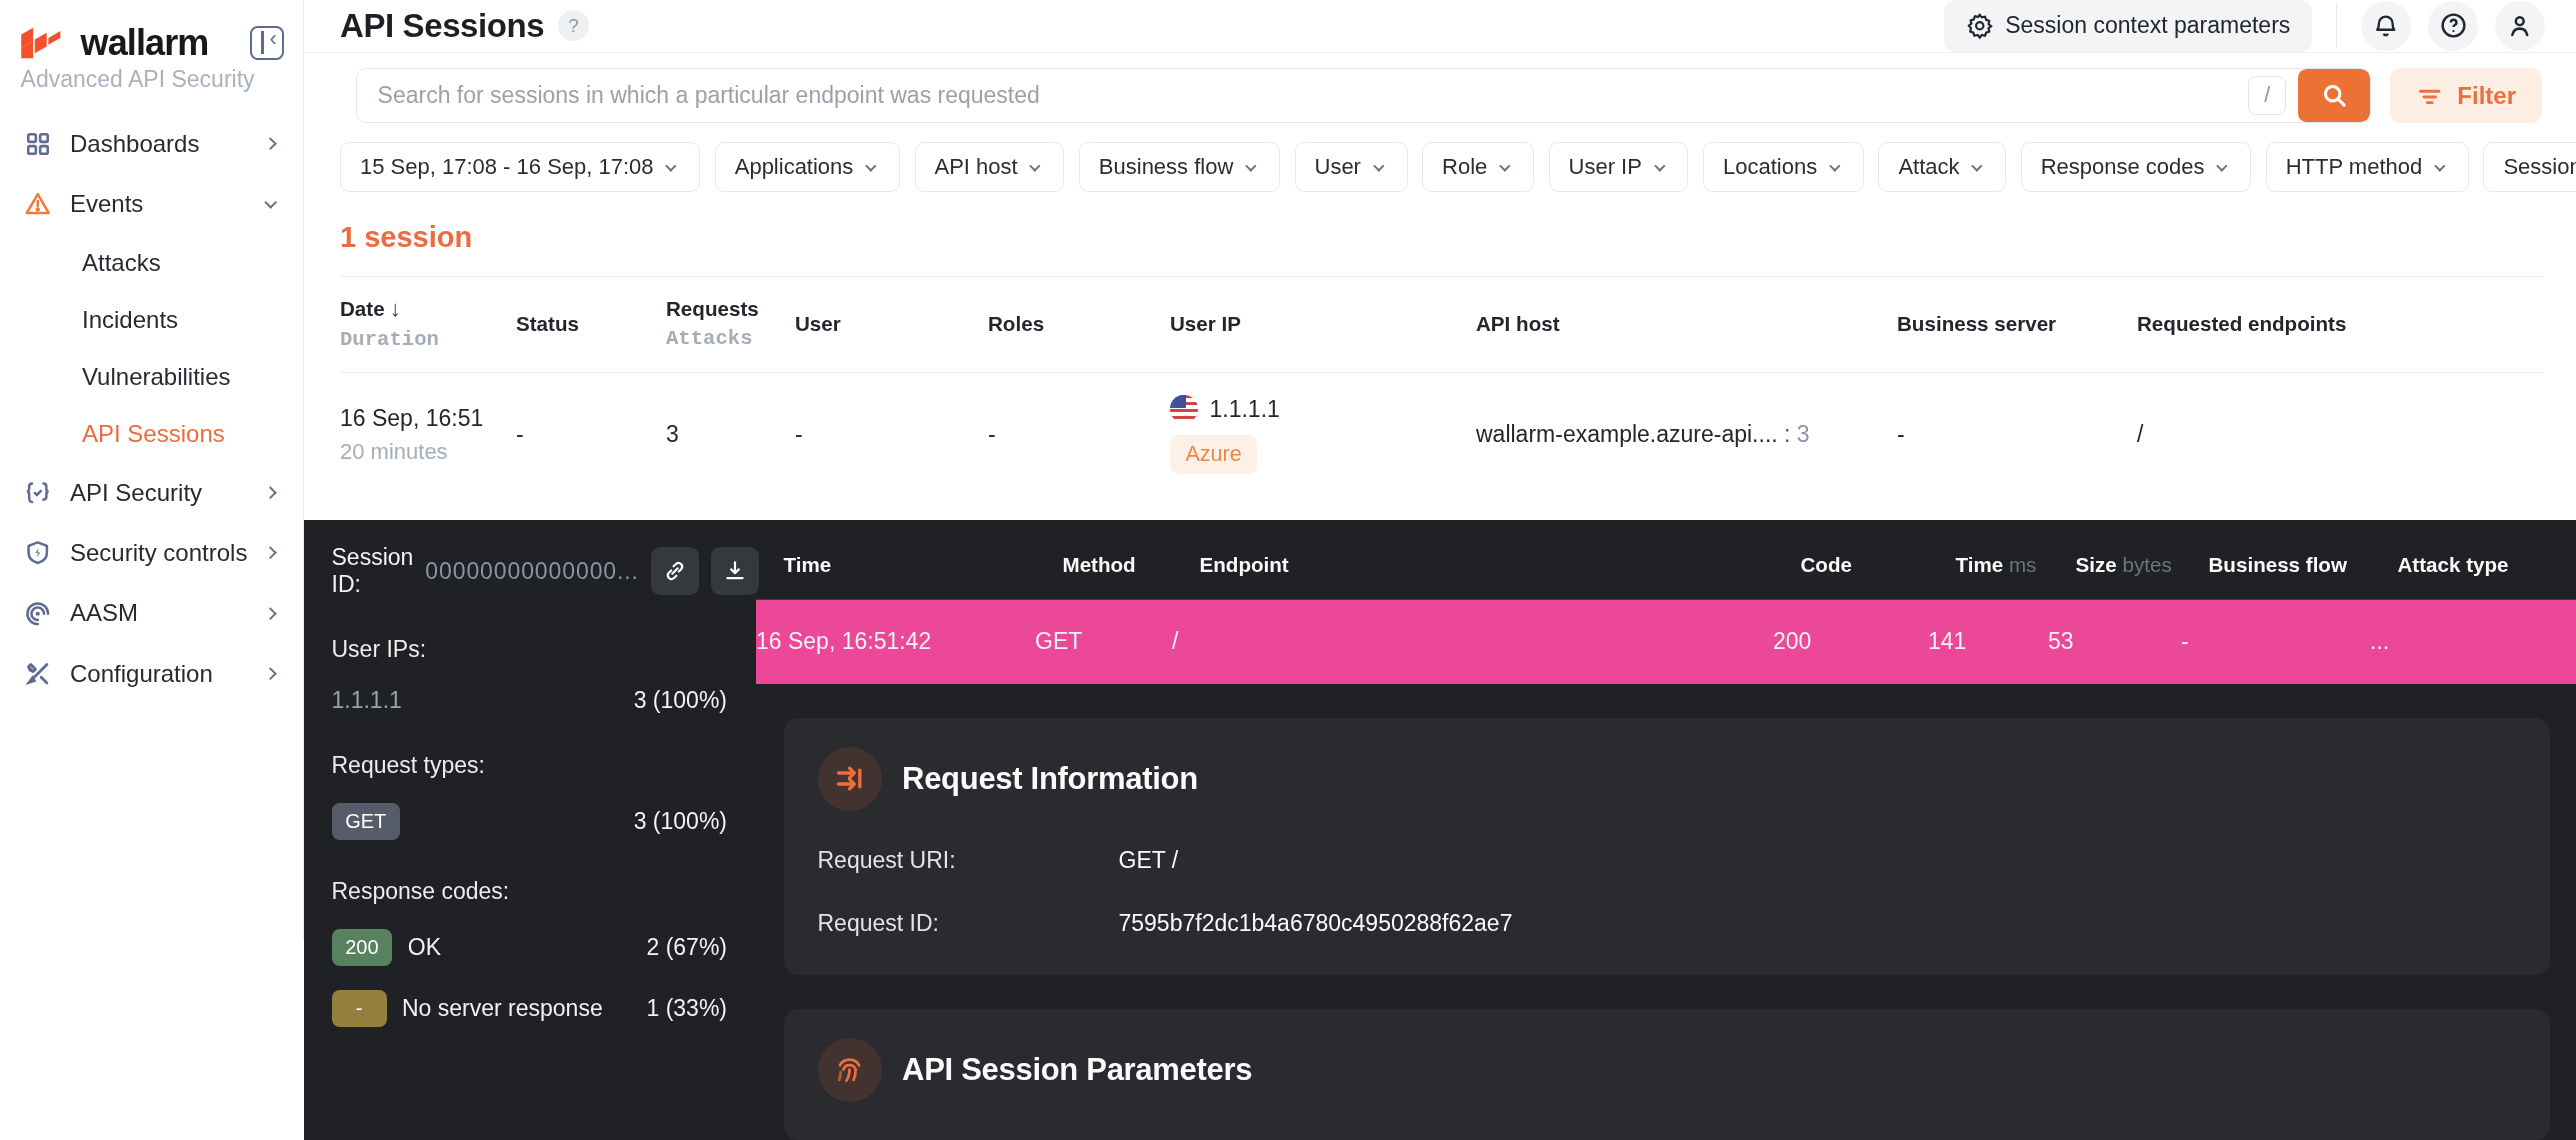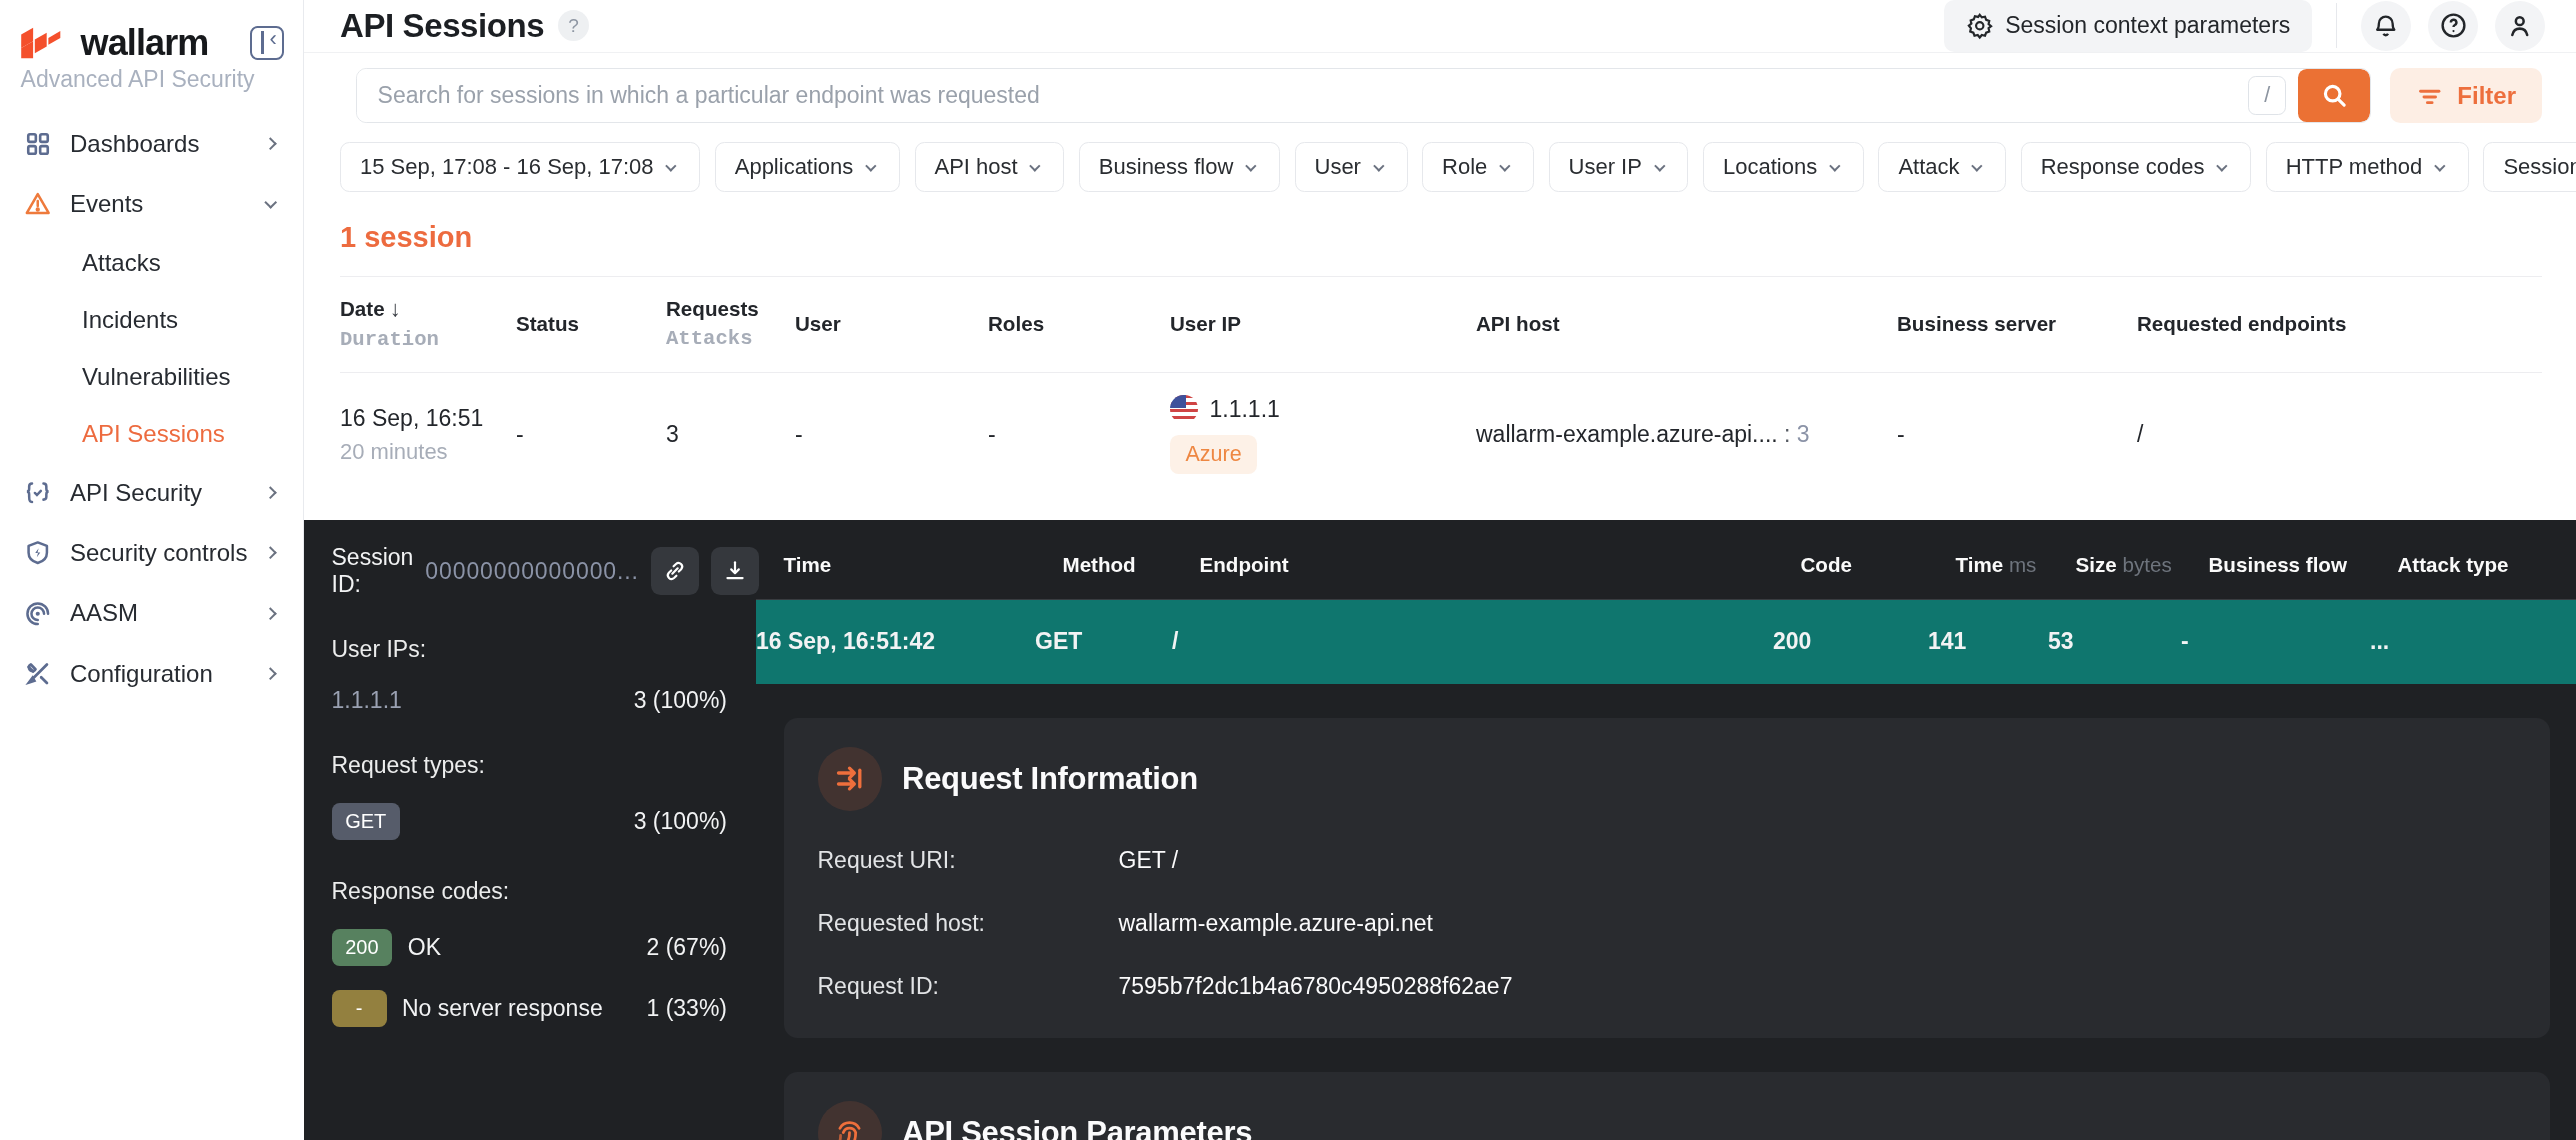--- a/index.html
+++ b/index.html
@@ -84,21 +84,21 @@
   .badge.get { background:#565c6a; }
   .badge.ok200 { background:#57815f; margin-right:15.5px; }
   .badge.nocode { background:#93803f; margin-right:15.5px; }
   .code-text { color:#f2f3f4; }
 
   .dk-right { flex:1; display:flex; flex-direction:column; min-width:0; padding-top:0; }
   .rq-grid { display:grid; grid-template-columns:279px 137px 601px 155px 120px 133px 189px 1fr; align-items:center; padding-left:27.5px; }
   .rq-head { padding-top:33px; padding-bottom:22px; border-bottom:0.9px solid #393c40; }
   .rq-hcell { font-size:20.6px; font-weight:700; color:#fafafa; white-space:nowrap; }
   .rq-hcell .unit { color:#6e747d; font-weight:400; }
-  .rq-row { background:#0f766e; padding:27.5px 0 29px 0; font-size:23px; color:#f2f3f4;font-weight:bold; }
+  .rq-row { background:#ec4899; padding:27.5px 0 29px 0; font-size:23px; color:#f2f3f4; }
 
   .card { background:#292b2f; border-radius:13.7px; margin:34px 26px 0 27.5px; padding:29px 34px 38px 34px; }
   .card-head { display:flex; align-items:center; gap:20.6px; }
   .card-ico { width:64px; height:64px; border-radius:50%; background:rgba(238,111,60,0.13); display:flex; align-items:center; justify-content:center; color:#ee6f3c; }
   .card-title { font-size:31px; font-weight:700; color:#fbfbfc; letter-spacing:-0.3px; }
   .kv-row { display:flex; margin-top:36px; font-size:23px; }
   .kv-label { width:301px; min-width:301px; color:#e2e4e6; }
   .kv-value { color:#fbfbfc; }
   svg { display:block; }
 </style>
@@ -453,24 +453,20 @@
                     <path d="M19.5 6v12"></path>
                   </svg>
               </span>
               <span class="card-title">Request Information</span>
             </div>
             <div class="kv-row">
               <span class="kv-label">Request URI:</span>
               <span class="kv-value">GET /</span>
             </div>
             <div class="kv-row">
-              <span class="kv-label">Requested host:</span>
-              <span class="kv-value">wallarm-example.azure-api.net</span>
-            </div>
-            <div class="kv-row">
               <span class="kv-label">Request ID:</span>
               <span class="kv-value">7595b7f2dc1b4a6780c4950288f62ae7</span>
             </div>
           </div>
 
           <div class="card">
             <div class="card-head">
               <span class="card-ico">
                 <svg width="33" height="33" viewBox="0 0 24 24" fill="none" stroke="#ee6f3c" stroke-width="2" stroke-linecap="round">
                     <path d="M5 9a8 8 0 0 1 14 0"></path>

